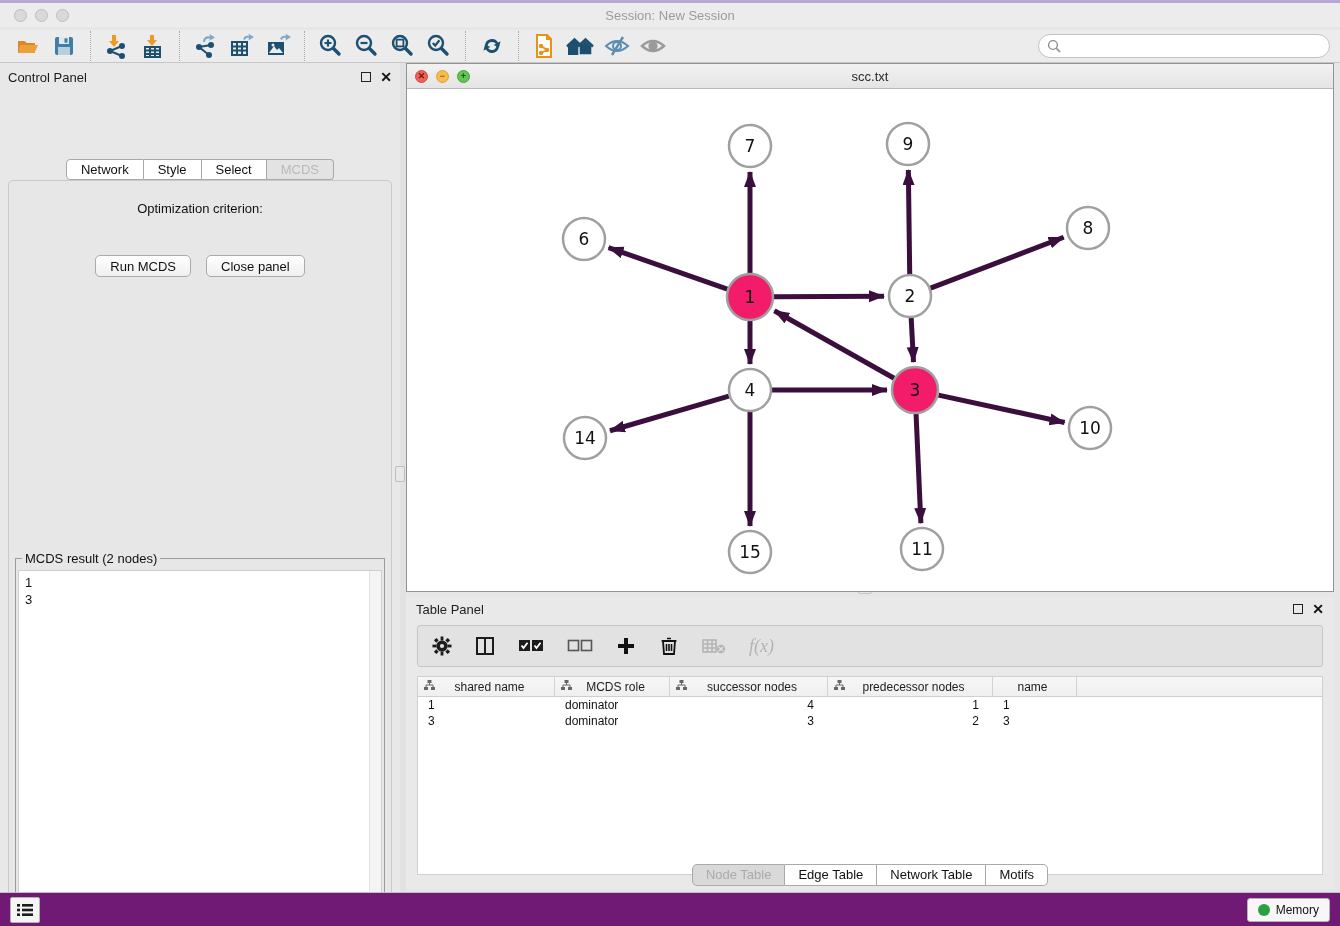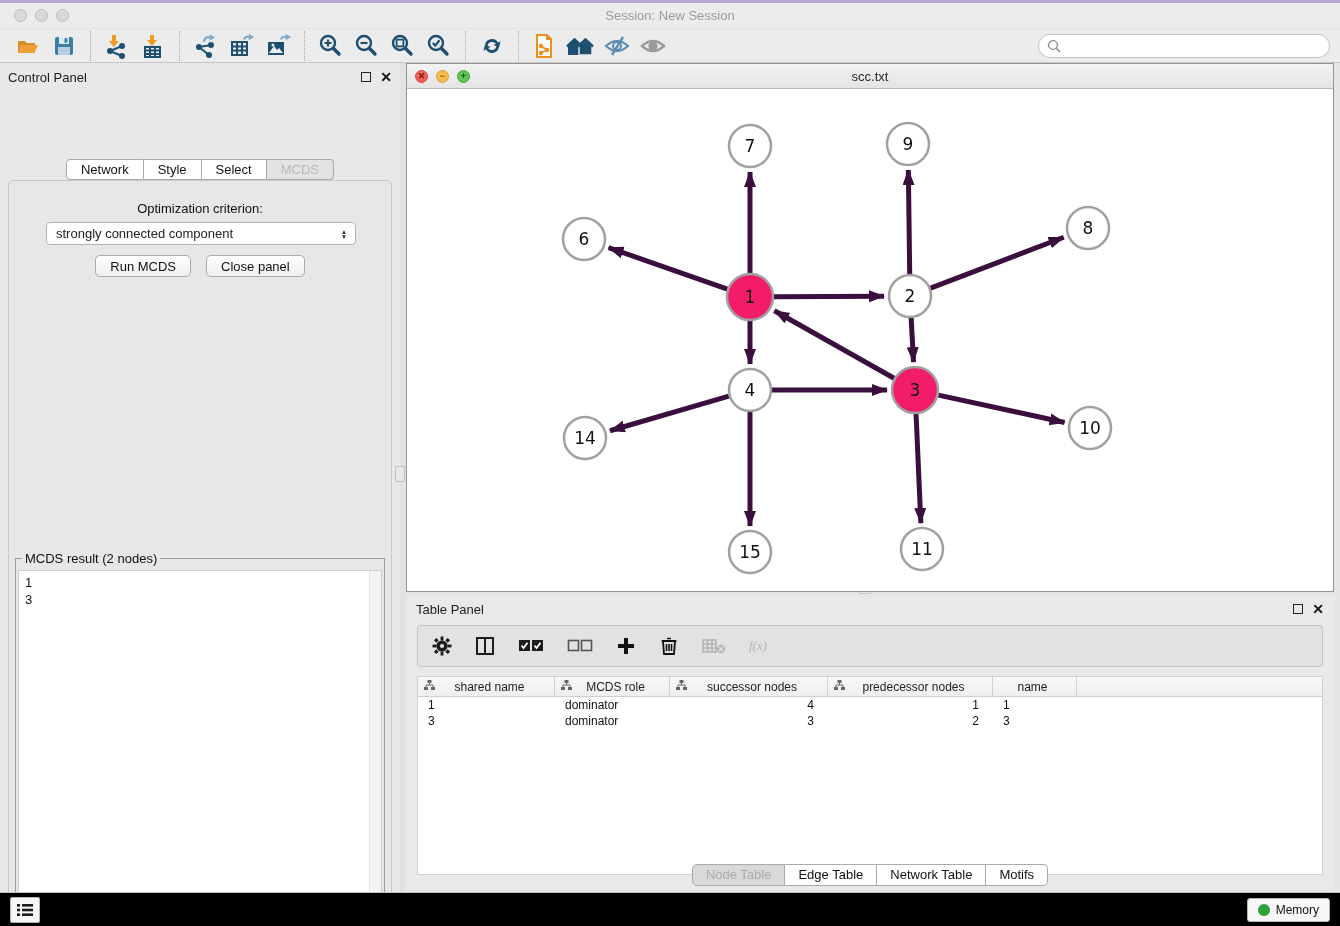--- a/index.html
+++ b/index.html
@@ -59,34 +59,34 @@
   .tl.yellow { background:#f5bd4f; border:1px solid #dca13b; color:#925d08; }
   .tl.green { background:#61c454; border:1px solid #47a33a; color:#135e02; }
   .net-title { position:absolute; left:0; right:0; text-align:center; font-size:13px; color:#2a2a2a; }
   .net-canvas { position:absolute; left:0; top:25px; right:0; bottom:0; background:#fff; }
   .net-canvas svg { width:100%; height:100%; display:block; }
   
   .table-panel { position:absolute; left:406px; top:597px; width:928px; height:293px; background:#e9e9e9; }
   .tp-head { height:24px; display:flex; align-items:center; padding:0 10px;gap:27px; }
   .tp-toolbar { position:absolute; left:11px; top:28px; width:906px; height:42px; background:#e2e2e2; border:1px solid #c6c6c6; border-radius:3px; display:flex; align-items:center; padding-left:14px; gap:23px; }
   .tp-tool { display:flex; align-items:center; justify-content:center; cursor:default; }
-  .fx-label { font-family:"Liberation Serif", serif; font-style:italic; font-size:13px; color:#b3b3b3; }
+  .fx-label { font-family:"Liberation Serif", serif; font-style:italic; font-size:18px; color:#b3b3b3; }
   .tbl-wrap { position:absolute; left:11px; top:79px; width:906px; height:199px; background:#fff; border:1px solid #cfcfcf; overflow:hidden; }
   .tbl-head { display:flex; height:20px; background:linear-gradient(#f7f7f7,#efefef); border-bottom:1px solid #cfcfcf; }
   .th { display:flex; align-items:center; border-right:1px solid #d2d2d2; font-size:12px; color:#222; position:relative; padding-left:6px; }
   .th .th-label { flex:1; text-align:center; padding-right:10px; }
   .tr { display:flex; height:16px; }
   .td { font-size:12px; color:#111; line-height:16px; overflow:hidden; white-space:nowrap; }
   .tp-footer-tabs { position:absolute; left:0; bottom:4px; width:100%; display:flex; justify-content:center; }
   .ft-tab { height:22px; line-height:20px; padding:0 13px; background:#fff; border:1px solid #aaaaaa; border-left-width:0; font-size:13px; color:#111; cursor:default; }
   .ft-tab:first-child { border-left-width:1px; border-radius:5px 0 0 5px; }
   .ft-tab:last-child { border-radius:0 5px 5px 0; }
   .ft-tab.active { background:#d9d9d9; color:#ababab; }
   
-  .status-bar { position:absolute; left:0; top:892px; width:100%; height:34px; background:#000000; border-top:1px solid #c2c2c2; display:flex; align-items:center; padding:0 10px; }
+  .status-bar { position:absolute; left:0; top:892px; width:100%; height:34px; background:#701a75; border-top:1px solid #c2c2c2; display:flex; align-items:center; padding:0 10px; }
   .status-btn { width:30px; height:26px; background:#f5f5f5; border:1px solid #b3b3b3; border-radius:2px; display:flex; align-items:center; justify-content:center; }
   .memory-btn { margin-left:auto; height:24px; background:#f7f7f7; border:1px solid #b3b3b3; border-radius:3px; display:flex; align-items:center; gap:6px; padding:0 10px; font-size:12px; color:#111; }
   .mem-dot { width:12px; height:12px; border-radius:50%; background:#2e9e3e; }
 </style>
 </head>
 <body>
 
 <div class="top-strip"></div>
 <div class="titlebar">
   <div class="traffic">
@@ -246,27 +246,20 @@
     </span>
   </div>
   <div class="cp-tabs" id="cp-tabs">
       <span class="seg-tab">Network</span>
       <span class="seg-tab">Style</span>
       <span class="seg-tab">Select</span>
       <span class="seg-tab active">MCDS</span>
     </div>
   <div class="cp-box">
     <div class="opt-label">Optimization criterion:</div>
-    <div class="dropdown">
-      <span>strongly connected component</span>
-      <span class="dd-chevrons">
-          <span>▲</span>
-          <span>▼</span>
-        </span>
-    </div>
     <div class="cp-buttons">
       <button class="aq-btn">Run MCDS</button>
       <button class="aq-btn">Close panel</button>
     </div>
     <div class="result-box">
       <span class="result-label">MCDS result (2 nodes)</span>
       <div class="result-area">
         <div class="result-lines" id="result-lines">1
 3</div>
         <div class="result-scroll"></div>

